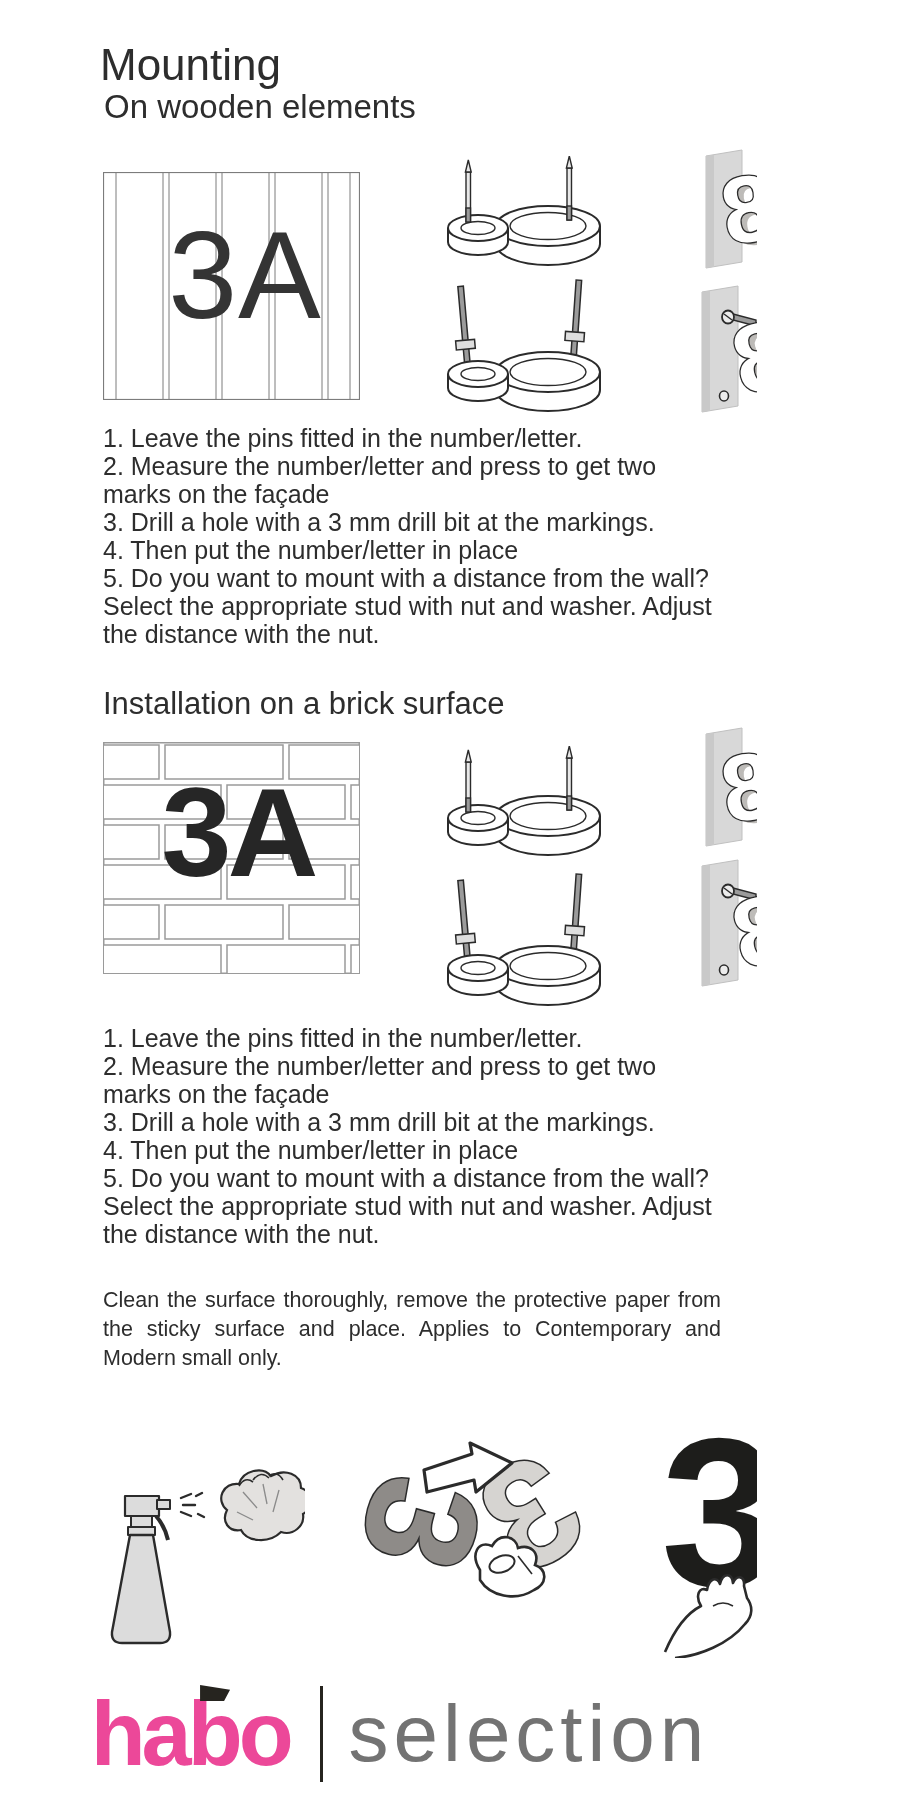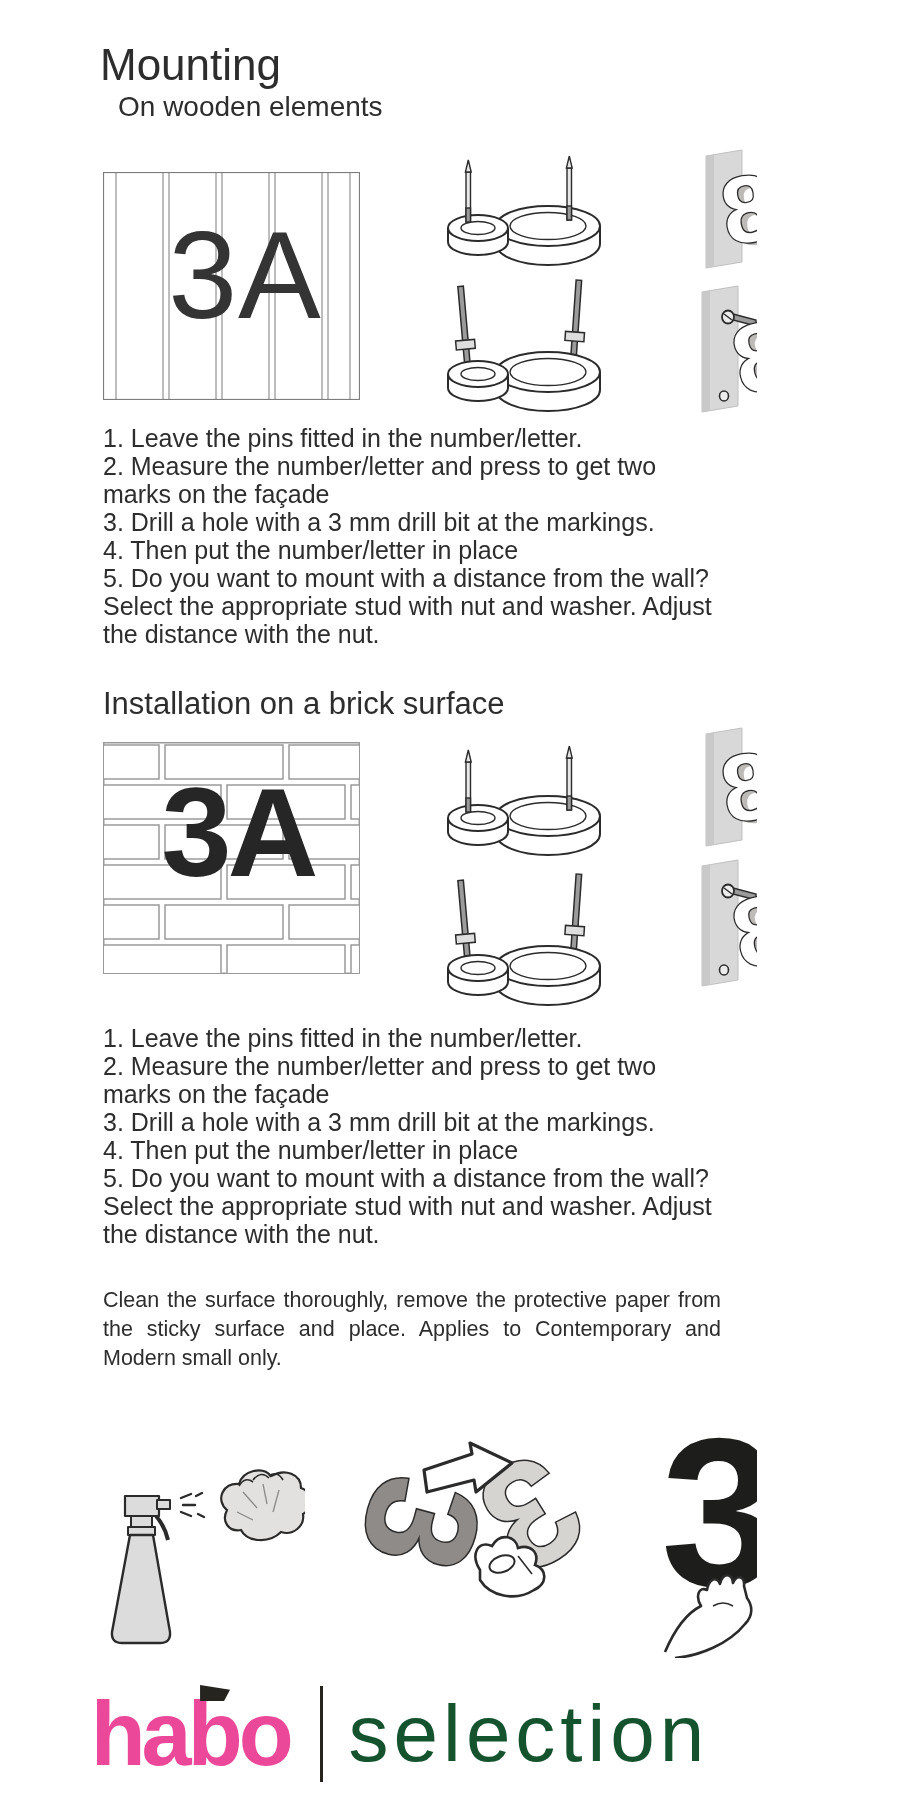--- a/index.html
+++ b/index.html
@@ -1,33 +1,33 @@
 <!DOCTYPE html>
 <html><head>
 <meta charset="utf-8">
 <style>
   html,body{margin:0;padding:0;background:#fff;}
   .page{position:relative;width:757px;height:1803px;background:#ffffff;overflow:hidden;
         font-family:"Liberation Sans","DejaVu Sans",sans-serif;color:#2d2d2d;}
   .abs{position:absolute;}
   .title{left:100px;top:42px;font-size:44px;line-height:46px;font-weight:500;letter-spacing:0;}
-  .subtitle{left:118px;top:92px;font-size:28px;line-height:30px;font-weight:400;}
+  .subtitle{left:104px;top:92px;font-size:33px;line-height:30px;font-weight:400;}
   .h2{font-size:31px;line-height:32px;font-weight:400;}
   .steps{width:622px;font-size:25px;line-height:28px;}
   .steps p{margin:0;}
   .para{width:618px;font-size:21.5px;line-height:29px;text-align:justify;}
   .fig{display:block;}
   svg text{font-family:"Liberation Sans","DejaVu Sans",sans-serif;}
   .footer{left:0;top:1676px;width:924px;height:116px;display:flex;align-items:center;
           justify-content:center;transform:translateX(-62px);}
   .brand{position:relative;font-weight:bold;font-size:90px;letter-spacing:-4px;color:#ec4899;line-height:90px;}
   .brand-flag{position:absolute;left:55%;top:-4px;width:30px;height:16px;background:#26241f;
               clip-path:polygon(0 0,100% 30%,80% 100%,0 100%);}
   .brand-divider{width:3px;height:96px;background:#26241f;margin:0 26px 0 30px;}
-  .brand-suffix{font-size:80px;font-weight:400;letter-spacing:5px;color:#14532d;line-height:90px;}
+  .brand-suffix{font-size:80px;font-weight:400;letter-spacing:5px;color:#737373;line-height:90px;}
   .watermark{left:884px;top:1784px;font-size:14px;color:#a21caf;letter-spacing:1px;}
 </style>
 </head>
 <body>
 
 <div class="page">
 
   <div class="abs title">Mounting</div>
   <div class="abs subtitle">On wooden elements</div>
 

